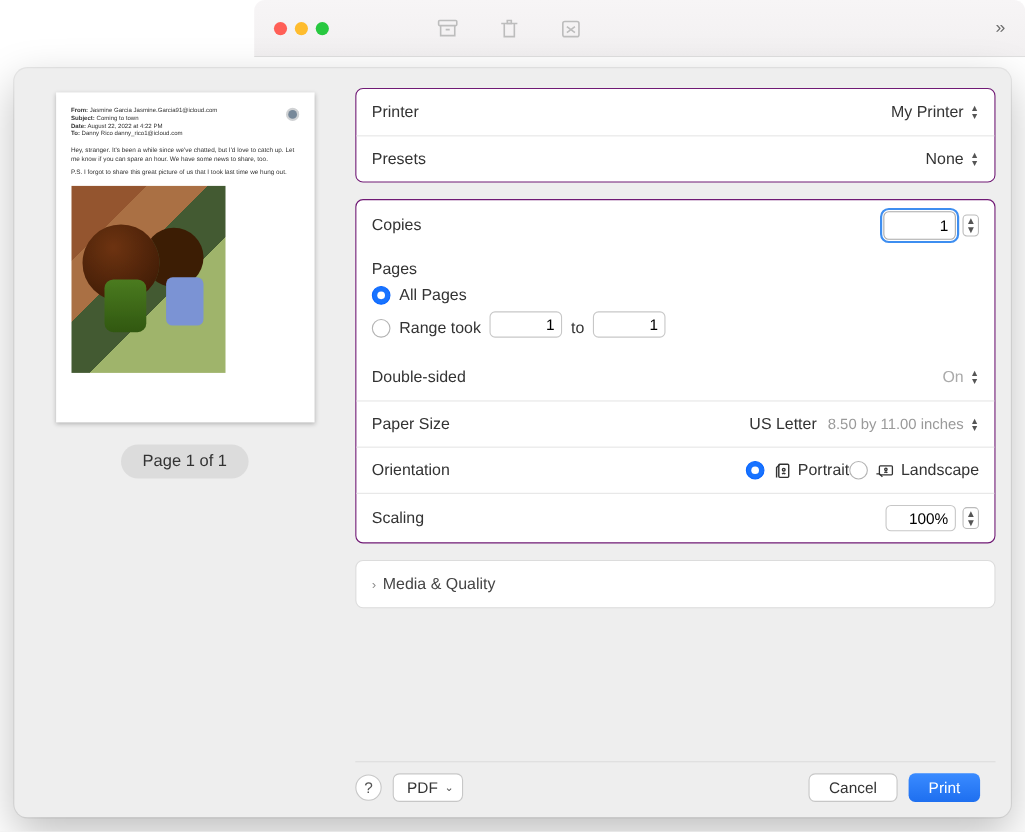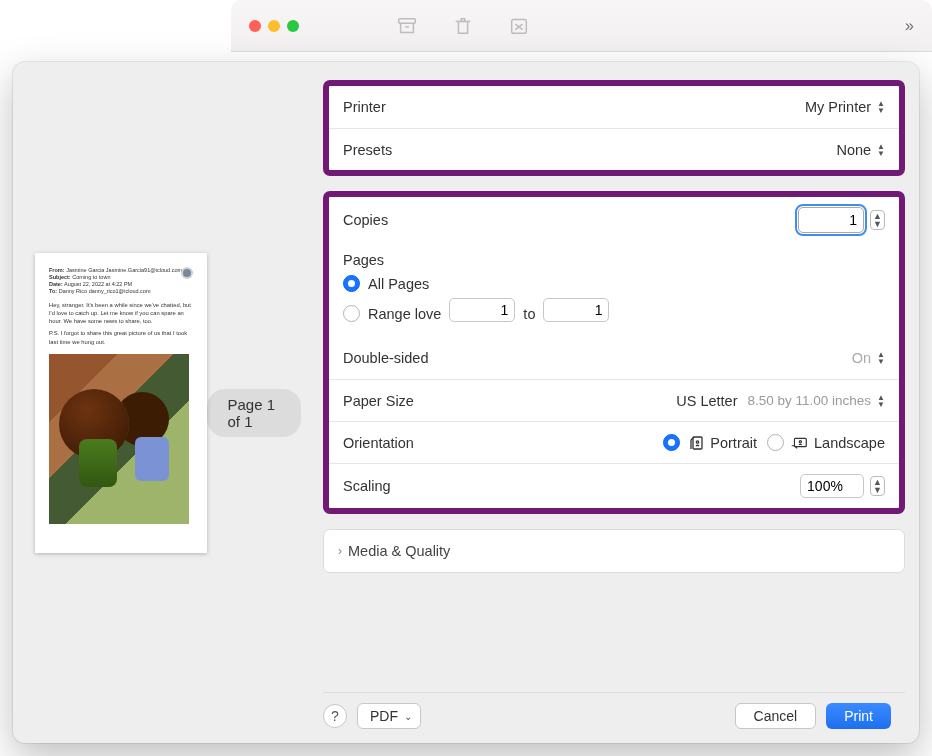--- a/index.html
+++ b/index.html
@@ -9,39 +9,39 @@
 .bg-window { position: absolute; top: 0; left: 231px; right: 0; height: 52px; background: linear-gradient(#f7f5f6,#f2f0f1); border-radius: 10px 10px 0 0; display: flex; align-items: center; padding: 0 18px; gap: 7px; border-bottom: 1px solid #ddd; }
 .traffic { width: 12px; height: 12px; border-radius: 50%; }
 .tl-close{ background:#ff5f57; } .tl-min{ background:#febc2e; } .tl-max{ background:#28c840; }
 .bg-toolbar-icons { margin-left: 90px; display:flex; gap:34px; color:#bdbdbd; }
 .bg-toolbar-icons svg{ width:22px; height:22px; }
 .bg-expand { margin-left:auto; color:#6e6e6e; }
 
 
 .dialog { position:absolute; top:62px; left:13px; right:13px; bottom:13px; background:#eeeeee; border-radius:12px; box-shadow: 0 15px 40px rgba(0,0,0,.25), 0 0 0 1px rgba(0,0,0,.08); display:flex; overflow:hidden; }
 
-.preview-pane { width:310px; display:flex; flex-direction:row; align-items:center; padding:22px; }
+.preview-pane { width:310px; display:flex; flex-direction:column; align-items:center; padding:22px; }
 .preview-page { width:235px; height:300px; background:#fff; box-shadow:0 1px 4px rgba(0,0,0,.25); padding:14px 14px; font-size:6px; color:#333; display:flex; flex-direction:column; }
 .preview-page .hdr { font-size:5.5px; line-height:1.3; }
 .preview-page .hdr b{ font-weight:600;}
 .preview-page .diamond{ color:#999; font-size:7px; float:right;}
 .preview-page .body{ margin-top:6px; font-size:5.8px; line-height:1.4; }
 .preview-photo{ margin-top:8px; width:140px; height:170px; background:
   linear-gradient(135deg, #8e5a3a 0 22%, #a2724e 22% 40%, #4a5d3c 40% 60%, #9dae72 60% 100%);
   filter: contrast(1.1) saturate(1.1);
   position:relative; overflow:hidden;}
 .preview-photo::before,.preview-photo::after{content:"";position:absolute;border-radius:50%;}
 .preview-photo::before{ width:70px;height:70px; left:10px; top:35px; background:radial-gradient(circle at 40% 30%, #6b3b1f, #3a2010); box-shadow: 48px -5px 0 -8px #402612;}
 .preview-photo::after{ width:38px;height:48px; left:30px; top:85px; background:linear-gradient(#527a2e,#3a5a1f); border-radius:8px; box-shadow: 54px -4px 0 -2px #7d91c7;}
 .preview-avatar{position:absolute; right:14px; top:14px; width:12px;height:12px;border-radius:50%;background:#d0d2d4;}
 .preview-avatar::after{content:"";position:absolute;inset:2px;border-radius:50%;background:#789;}
 .page-badge{ margin-top:20px; background:#dcdcdc; border-radius:18px; padding:7px 20px; font-size:15px; color:#333; }
 
 .form-pane{ flex:1; padding:18px 14px 0 0; display:flex; flex-direction:column; font-size:14.5px; color:#333; }
-.group{ background:#fff; border:6px solid #701a75; border-radius:7px; margin-bottom:15px; }
+.group{ background:#fff; border:1px solid #701a75; border-radius:7px; margin-bottom:15px; }
 .row{ display:flex; align-items:center; padding:10px 14px; min-height:42px;}
 .group .row + .row{ border-top:1px solid #e6e6e6;}
 .row .label{ flex:0 0 auto; }
 .row .spacer{ flex:1; }
 .value-select{ display:flex; align-items:center; gap:4px; color:#333;}
 .value-select.dim{ color:#aaa;}
 .updown{ display:inline-flex; flex-direction:column; font-size:8px; line-height:7px; color:#555; margin-left:2px;}
 
 .stepper{ display:flex; align-items:center;}
 .stepper input{ width:66px; height:26px; text-align:right; padding:0 6px; font-size:14px; border:1px solid #a9a9a9; border-radius:5px; outline:2px solid #3e8ef0; outline-offset:1px;}
@@ -53,26 +53,26 @@
 .radio.checked{ border-color:#0a66ff; background:#1873ff;}
 .radio.checked::after{ content:""; width:7px;height:7px;border-radius:50%;background:#fff;}
 .range-input{ width:66px; height:24px; text-align:right; padding:0 6px; font-size:14px; border:1px solid #c7c7c7; border-radius:5px; background:#fff;}
 .hint{ font-size:13px; color:#9a9a9a; margin-left:25px; margin-top:1px;}
 
 .toggle{ width:38px; height:22px; border-radius:11px; background:#1873ff; position:relative;}
 .toggle::after{content:""; position:absolute; right:2px; top:2px; width:18px;height:18px;border-radius:50%; background:#fff; box-shadow:0 1px 2px rgba(0,0,0,.3);}
 
 .paper-dim{ color:#9a9a9a; font-size:13.5px; margin-left:6px;}
 
-.orientation-opts{ display:flex; align-items:center; gap:10px;}
+.orientation-opts{ display:flex; align-items:center; gap:0;}
 .ori-opt{ display:flex; align-items:center; gap:5px;}
 .ori-icon{ font-size:15px; position:relative; display:inline-flex; align-items:center;}
 .ori-icon svg{ width:20px; height:18px;}
 
-.scaling-input{ width:64px; height:24px; text-align:left; padding:0 6px; font-size:14px; border:1px solid #c7c7c7; border-radius:5px; background:#fff;}
+.scaling-input{ width:64px; height:24px; text-align:right; padding:0 6px; font-size:14px; border:1px solid #c7c7c7; border-radius:5px; background:#fff;}
 .scaling-wrap{ display:flex; align-items:center;}
 .scaling-wrap .arrows{ margin-left:6px; display:flex; flex-direction:column; font-size:9px; color:#555; line-height:8px; border:1px solid #bbb; border-radius:4px; padding:1px 2px;}
 
 .disclosure{ background:#fff; border:1px solid #dcdcdc; border-radius:7px; margin-bottom:8px;}
 .disclosure .row{ color:#444;}
 .disclosure .chev{ color:#8a8a8a; margin-right:6px; font-size:12px;}
 
 .footer{ border-top:1px solid #dcdcdc; padding:10px 14px 14px 0; display:flex; align-items:center; gap:10px; margin-top:auto;}
 .help-btn{ width:24px;height:24px;border-radius:50%;border:1px solid #c7c7c7;background:#fff;display:flex;align-items:center;justify-content:center;color:#555;font-size:14px;}
 .pdf-btn{ height:26px; padding:0 8px 0 12px; border:1px solid #c7c7c7; background:#fff; border-radius:6px; display:flex;align-items:center;gap:6px; font-size:14px;}
@@ -171,21 +171,21 @@
       </div>
 
       <div class="pages-block">
         <div style="margin-bottom:4px;">Pages</div>
         <div class="radio-row">
           <span class="radio checked"></span>
           <span>All Pages</span>
         </div>
         <div class="radio-row">
           <span class="radio"></span>
-          <span>Range love</span>
+          <span>Range took</span>
           <input class="range-input" value="1" style="">
           <span>to</span>
           <input class="range-input" value="1" style="">
         </div>
       </div>
 
 
       <div class="row">
         <span class="label">Double-sided</span>
         <span class="spacer"></span>

